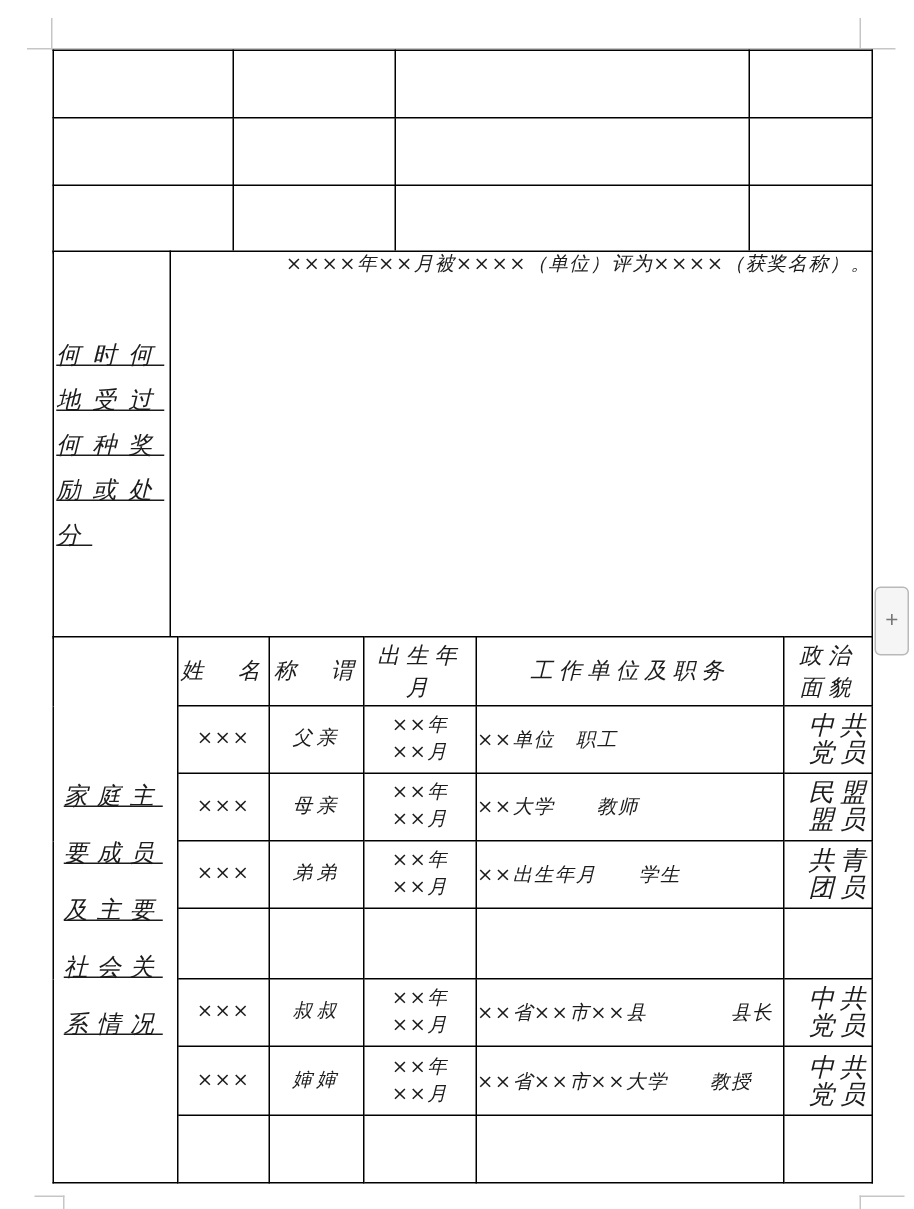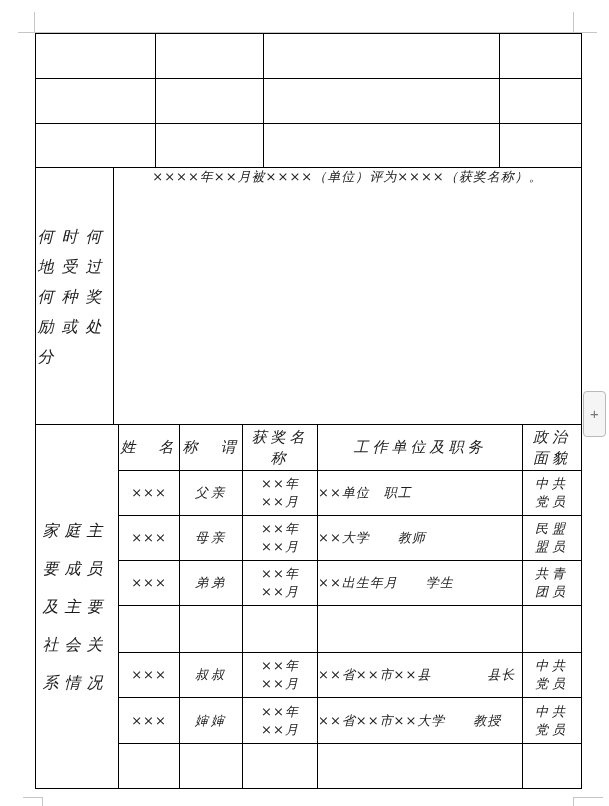--- a/index.html
+++ b/index.html
@@ -11,42 +11,42 @@
   .mark{position:absolute;background:#c6c6c6;}
   
   .tbl{position:absolute;border-collapse:collapse;table-layout:fixed;background:#fff;}
   .tbl td{border:1.5px solid #000;padding:0;font-style:italic;overflow:hidden;}
   
   .vlabel{
     margin:0 auto;font-size:16px;line-height:30px;letter-spacing:8px;
     width:74px;word-break:break-all;text-align:left;
   }
   .vlabel.family{width:69px;letter-spacing:6px;line-height:38px;}
-  .label-cell{vertical-align:middle;background:#fff;}
+  .label-cell{vertical-align:middle;background:#fff;text-decoration:underline;}
   
   .awards-content{
     vertical-align:top;padding:102px 8px 0 11px;
-    font-size:13px;line-height:18px;letter-spacing:1px;text-align:center;
+    font-size:13px;line-height:18px;letter-spacing:1px;text-align:right;
   }
   
   .hdr{
     font-size:15px;text-align:center;letter-spacing:4px;
     white-space:pre-wrap;line-height:21px;vertical-align:middle;
   }
   .cell-c{
     text-align:center;font-size:13px;white-space:pre-wrap;
     line-height:18px;letter-spacing:1px;vertical-align:middle;
   }
   .cell-rel{letter-spacing:3px;}
   .cell-work{
     text-align:left;padding-left:9px;font-size:13px;letter-spacing:1px;
     vertical-align:middle;white-space:pre-wrap;
   }
   .cell-pol{
-    text-align:center;font-size:13px;white-space:pre-wrap;
+    text-align:right;font-size:17px;white-space:pre-wrap;
     line-height:18px;letter-spacing:4px;vertical-align:middle;
   }
   
   .add-btn{
     position:absolute;left:583px;top:391px;width:23px;height:46px;
     background:#f5f5f5;border:1px solid #b9b9b9;border-radius:4px;
     color:#777;font-size:15px;line-height:44px;text-align:center;
     font-family:"Liberation Sans","DejaVu Sans",sans-serif;cursor:pointer;
     box-sizing:border-box;padding:0;z-index:5;
   }
@@ -119,21 +119,21 @@
         <col style="width:205px">
         <col style="width:59px">
       </colgroup>
     <tbody>
         <tr style="height:46px;">
       <td rowspan="8" class="label-cell">
         <div class="vlabel family">家庭主要成员及主要社会关系情况</div>
       </td>
       <td class="hdr">姓　名</td>
       <td class="hdr">称　谓</td>
-      <td class="hdr">获奖名称</td>
+      <td class="hdr">出生年月</td>
       <td class="hdr">工作单位及职务</td>
       <td class="hdr">政治
 面貌</td>
     </tr>
     <tr style="height:45px;">
       <td class="cell-c">×××</td>
       <td class="cell-c cell-rel">父亲</td>
       <td class="cell-c">××年
 ××月</td>
       <td class="cell-work">××单位　职工</td>

